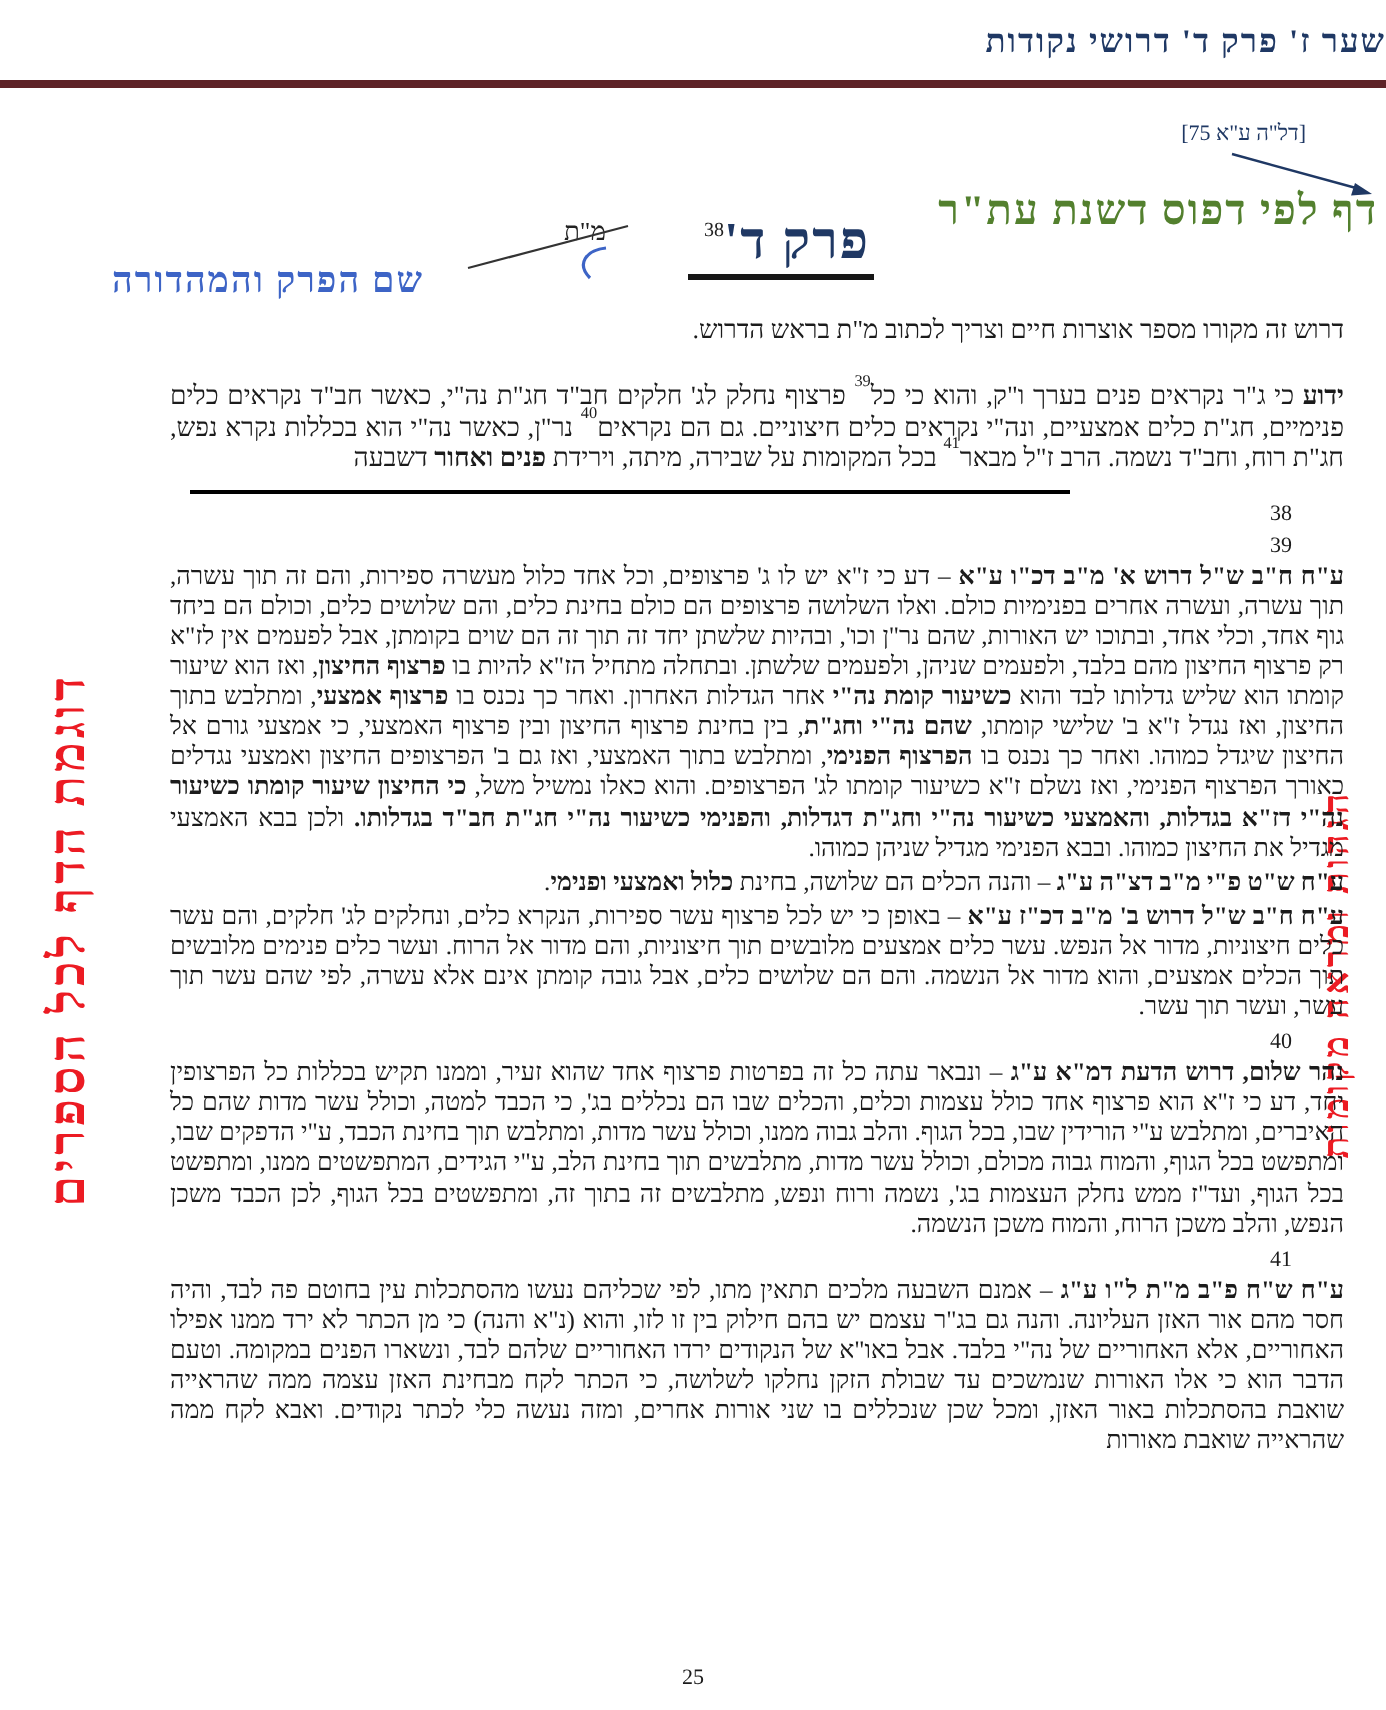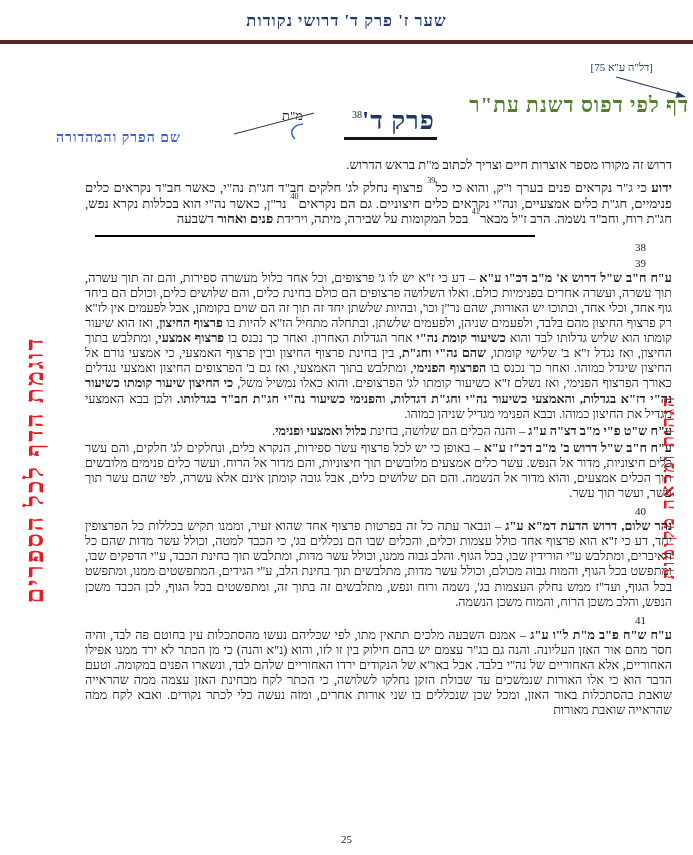--- a/index.html
+++ b/index.html
@@ -5,21 +5,21 @@
   html,body{margin:0;padding:0;}
   body{
     width:693px;height:855px;position:relative;background:#ffffff;
     font-family:"Liberation Serif","DejaVu Serif",serif;
     color:#1b1b1b;overflow:hidden;
   }
   .b{font-weight:bold;}
   sup{font-size:0.62em;line-height:0;position:relative;top:-0.45em;}
 
   .page-title{
-    position:absolute;top:11px;left:0;width:100%;text-align:center;
+    position:absolute;top:11px;left:0;width:100%;text-align:right;
     font-size:16.5px;font-weight:bold;letter-spacing:1px;
     color:var(--c-navy,#1F3864);direction:rtl;
   }
   .title-rule{
     position:absolute;top:40px;left:0;right:0;height:4px;
     background:var(--c-rule,#5E2327);
   }
   .daf-ref{
     position:absolute;top:61px;right:40px;font-size:11px;
     color:var(--c-navy,#1F3864);direction:rtl;
@@ -36,39 +36,39 @@
   }
   .chapter-name{
     font-size:26px;font-weight:bold;color:var(--c-navy,#1F3864);letter-spacing:1px;
   }
   .chapter-sup{font-size:10px;color:#222;font-weight:normal;}
   .edition-mark{
     display:inline-block;font-size:13px;color:#222;margin:0 9px;
     position:relative;top:-9px;
   }
   .blue-label{
-    position:absolute;top:130px;left:56px;font-size:14px;font-weight:bold;
+    position:absolute;top:130px;left:56px;font-size:18px;font-weight:bold;
     letter-spacing:1px;color:var(--c-blue,#3D64C6);direction:rtl;
   }
   .red-vertical{
     position:absolute;color:var(--c-red,#EC1B23);font-weight:bold;direction:rtl;
     text-align:center;white-space:nowrap;
   }
   .red-left{
     top:455px;left:-163px;width:396px;height:30px;line-height:30px;
     font-size:25px;letter-spacing:2px;transform:rotate(-90deg);
   }
   .red-right{
     top:477px;left:513px;width:310px;height:20px;line-height:20px;
     font-size:18px;letter-spacing:2px;transform:rotate(-90deg);
   }
   .content{
     position:absolute;top:157px;left:85px;width:587px;direction:rtl;
   }
-  .intro-line{font-size:13px;text-align:right;margin-bottom:7px;}
+  .intro-line{font-size:13px;text-align:right;margin-bottom:17px;}
   .main-para{font-size:13.2px;line-height:15.6px;text-align:justify;}
   .fn-sep{
     width:440px;height:0;border-top:2px solid #000;margin:8px 137px 2px 10px;
   }
   .fn-num{
     font-size:11px;text-align:right;padding-left:0;padding-right:26px;
     margin:4px 0 2px;direction:ltr;text-align:left;
   }
   
   .fn-num{direction:rtl;text-align:right;}

